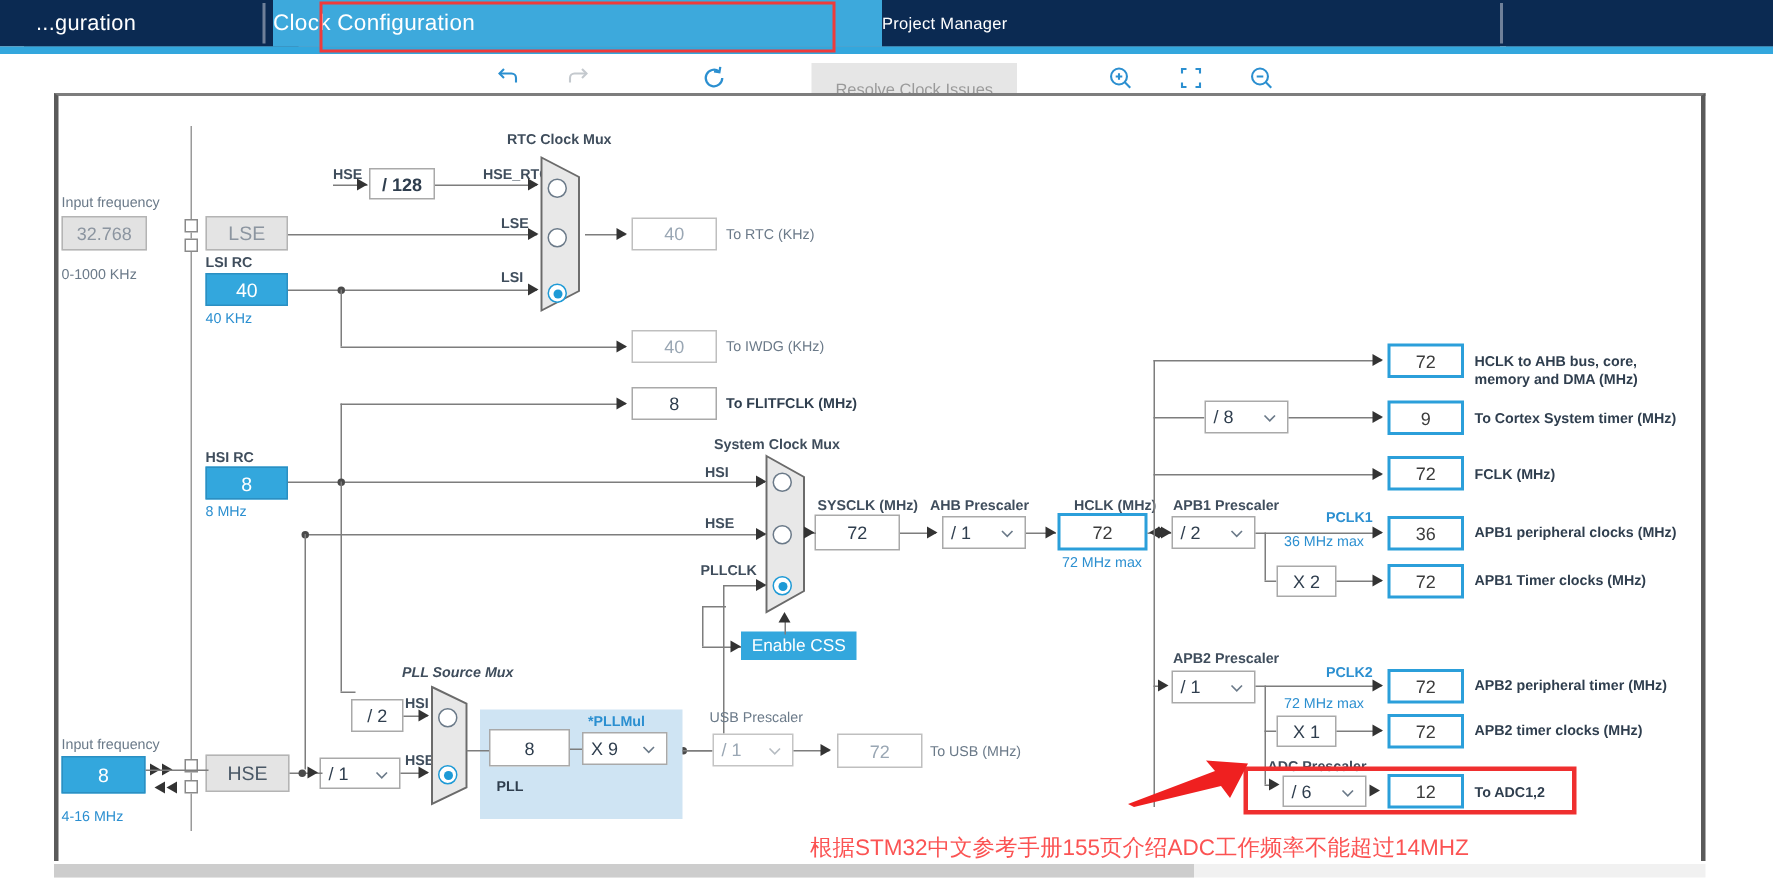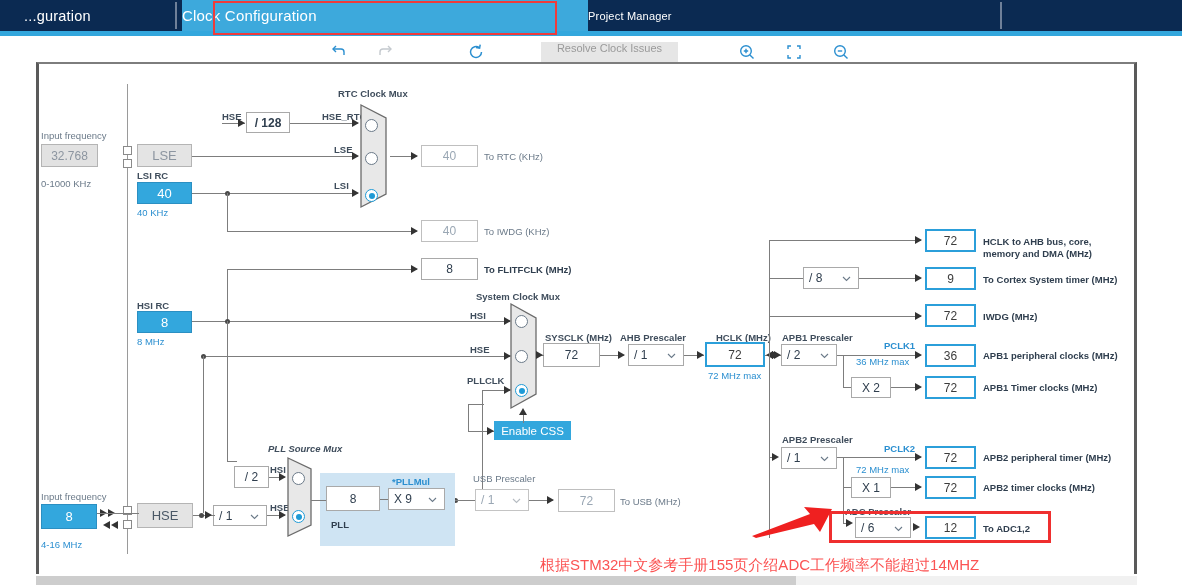--- a/index.html
+++ b/index.html
@@ -17,21 +17,21 @@
   .tab.inactive{background:#0b2a52;}
   .tab.active{background:#3da9dc;}
   .tab-sep{position:absolute;top:2px;width:2px;height:27px;background:#6f8099;}
   #tab-sel-outline{position:absolute;left:213px;top:1px;width:344px;height:34px;
         border:2px solid #ef3b3b;box-sizing:border-box;}
   
   #toolbar{position:absolute;left:0;top:36px;width:1182px;height:26px;background:#fff;}
   .tbicon{position:absolute;top:42px;width:20px;height:20px;color:#2b8fd0;}
   .tbicon svg{display:block;}
   #resolve-btn{position:absolute;left:541px;top:42px;width:137px;height:36px;background:#e6e6e6;
-      color:#9a9a9a;font-size:11px;display:flex;align-items:flex-start;justify-content:center;}
+      color:#9a9a9a;font-size:11px;display:flex;align-items:center;justify-content:center;}
   
   #canvas{position:absolute;left:36px;top:62px;width:1101px;height:512px;background:#ffffff;
       border-left:3px solid #5a5a5a;border-top:2px solid #7d7d7d;border-right:3px solid #5a5a5a;
       box-sizing:border-box;overflow:hidden;}
   #vline-a{position:absolute;left:127px;top:84px;width:1px;height:470px;background:#9a9a9a;}
   
   .lbl{position:absolute;color:#6b7a89;font-size:9.5px;white-space:nowrap;}
   .lbl.dark{color:#3f4d5c;font-weight:bold;}
   .lbl.blue{color:#2b8fd0;}
   .lbl.bold{font-weight:bold;color:#2f3e4e;}
@@ -330,21 +330,21 @@
 <div class="box blue" style="left:925px;top:267px;width:51px;height:23px;">
   <span>9</span>
 </div>
 <div class="lbl bold" style="left:983px;top:274px;">To Cortex System timer (MHz)</div>
 
 <div class="wire h" style="left:769px;top:316px;width:152px;"></div>
 <div class="arrow" style="left:915px;top:312px;"></div>
 <div class="box blue" style="left:925px;top:304px;width:51px;height:23px;">
   <span>72</span>
 </div>
-<div class="lbl bold" style="left:983px;top:311px;">IWDG (MHz)</div>
+<div class="lbl bold" style="left:983px;top:311px;">FCLK (MHz)</div>
 
 <div class="lbl dark" style="left:782px;top:332px;">APB1 Prescaler</div>
 <div class="arrow" style="left:772px;top:351px;"></div>
 <div class="sel" style="left:781px;top:344px;width:56px;height:22px;">
   <span>/ 2</span>
   <span class="chev">
     <svg width="9" height="6" viewBox="0 0 9 6" fill="none" stroke="#6b7a89" stroke-width="1.1">
         <path d="M1 1 L4.5 4.5 L8 1"></path>
       </svg>
   </span>

